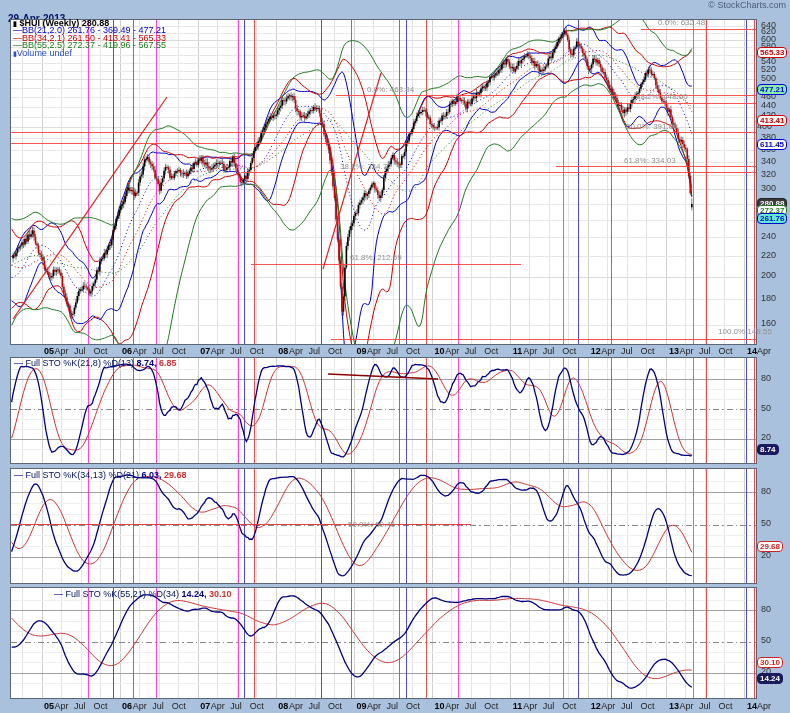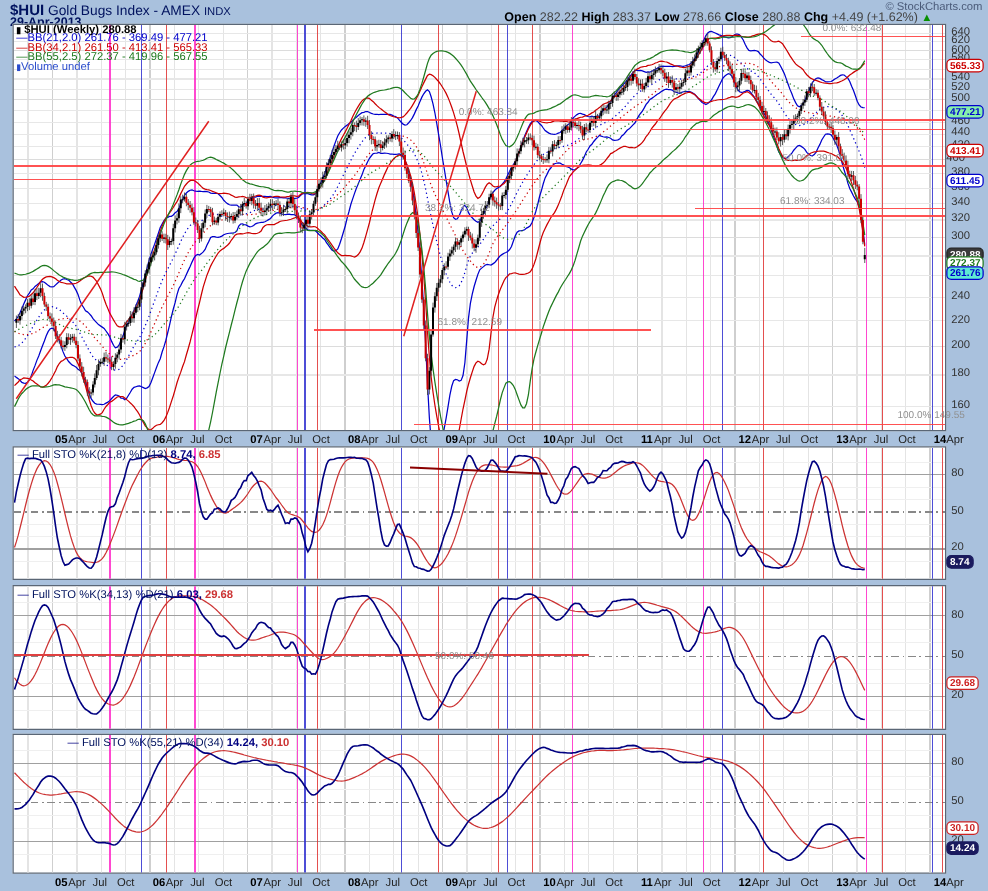--- a/index.html
+++ b/index.html
@@ -23,40 +23,22 @@
   .datestrip{position:absolute;left:10px;width:747px;height:12px;font-size:9px;color:#222;}
   .dl{position:absolute;top:1px;line-height:10px;}
   .dl.yr{font-weight:bold;color:#000;}
   .fiblabel{position:absolute;font-size:8px;color:#909090;line-height:8px;white-space:nowrap;}
 </style>
 </head>
 <body>
 
 <div id="chart">
 
-  <div class="abs hdr-title">
-    <span class="hdr-sym">$HUI</span>
-    <span>Gold Bugs Index - AMEX</span>
-    <span class="hdr-exch">INDX</span>
-  </div>
   <div class="abs hdr-date">29-Apr-2013</div>
   <div class="abs copyright">© StockCharts.com</div>
-  <div class="abs quote">
-    <b>Open</b>
-    <span>282.22</span>
-    <b>High</b>
-    <span>283.37</span>
-    <b>Low</b>
-    <span>278.66</span>
-    <b>Close</b>
-    <span>280.88</span>
-    <b>Chg</b>
-    <span>+4.49 (+1.62%)</span>
-    <span class="up">▲</span>
-  </div>
 
   <div class="panel" id="panel-main" style="left:10px;top:19px;width:747px;height:326px;">
     <svg id="svg-main" width="745" height="324">
         <line x1="11.497724999999999" y1="0" x2="11.497724999999999" y2="324" stroke="#e4e4e4" stroke-width="1" shape-rendering="crispEdges"></line>
         <line x1="31" y1="0" x2="31" y2="324" stroke="#cfcfcf" stroke-width="1" shape-rendering="crispEdges"></line>
         <line x1="50.502275" y1="0" x2="50.502275" y2="324" stroke="#e4e4e4" stroke-width="1" shape-rendering="crispEdges"></line>
         <line x1="70.00455" y1="0" x2="70.00455" y2="324" stroke="#e4e4e4" stroke-width="1" shape-rendering="crispEdges"></line>
         <line x1="89.50682499999999" y1="0" x2="89.50682499999999" y2="324" stroke="#e4e4e4" stroke-width="1" shape-rendering="crispEdges"></line>
         <line x1="109.0091" y1="0" x2="109.0091" y2="324" stroke="#cfcfcf" stroke-width="1" shape-rendering="crispEdges"></line>
         <line x1="128.511375" y1="0" x2="128.511375" y2="324" stroke="#e4e4e4" stroke-width="1" shape-rendering="crispEdges"></line>

